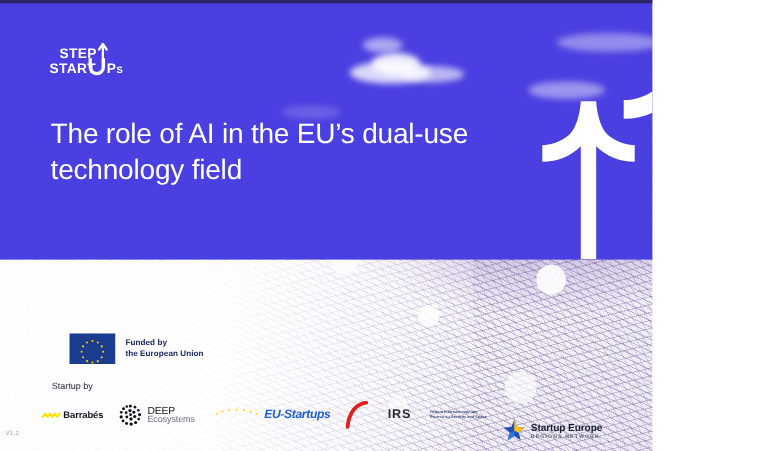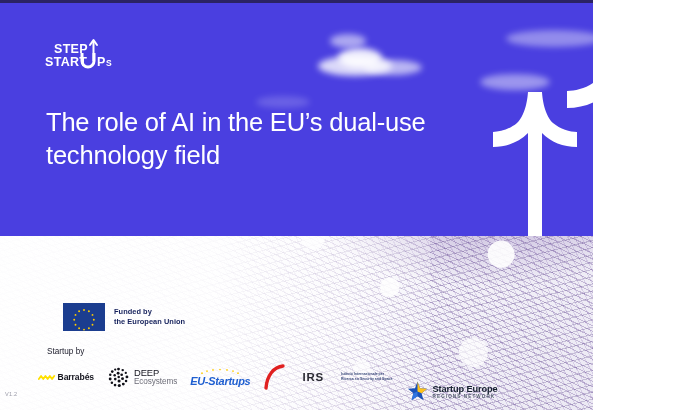--- a/index.html
+++ b/index.html
@@ -161,21 +161,21 @@
   .partner { display: flex; align-items: center; height: 32px; }
 
   .barrabes { display: flex; flex-direction: row; align-items: center; gap: 2px; width: 56px; }
   .barrabes-name { font-size: 8.6px; font-weight: 700; color: #14141e; letter-spacing: -0.1px; }
 
   .deep { display: flex; align-items: center; gap: 4px; }
   .deep-text { display: flex; flex-direction: column; line-height: 1.02; }
   .deep-t1 { font-size: 9.4px; font-weight: 400; color: #14141e; letter-spacing: -0.1px; }
   .deep-t2 { font-size: 8.2px; font-weight: 400; color: #6d6d78; letter-spacing: -0.1px; }
 
-  .eust { position: relative; display: flex; flex-direction: column; align-items: center; }
+  .eust { position: relative; display: flex; flex-direction: row; }
   .eust-name {
     font-size: 11px; font-weight: 700; font-style: italic;
     color: #1f5fd0; letter-spacing: -0.3px;
   }
 
   .irs { display: flex; align-items: center; gap: 17px; }
   .irs-abbr { font-size: 11.5px; font-weight: 700; color: #2b2b33; letter-spacing: 0.8px; }
   .irs-sub { font-size: 3.5px; line-height: 1.32; color: #3a4a7a; white-space: pre-line; font-weight: 600; letter-spacing: 0.02px; }
 
   .sern { display: flex; align-items: center; gap: 4px; margin-top: 29px; }

